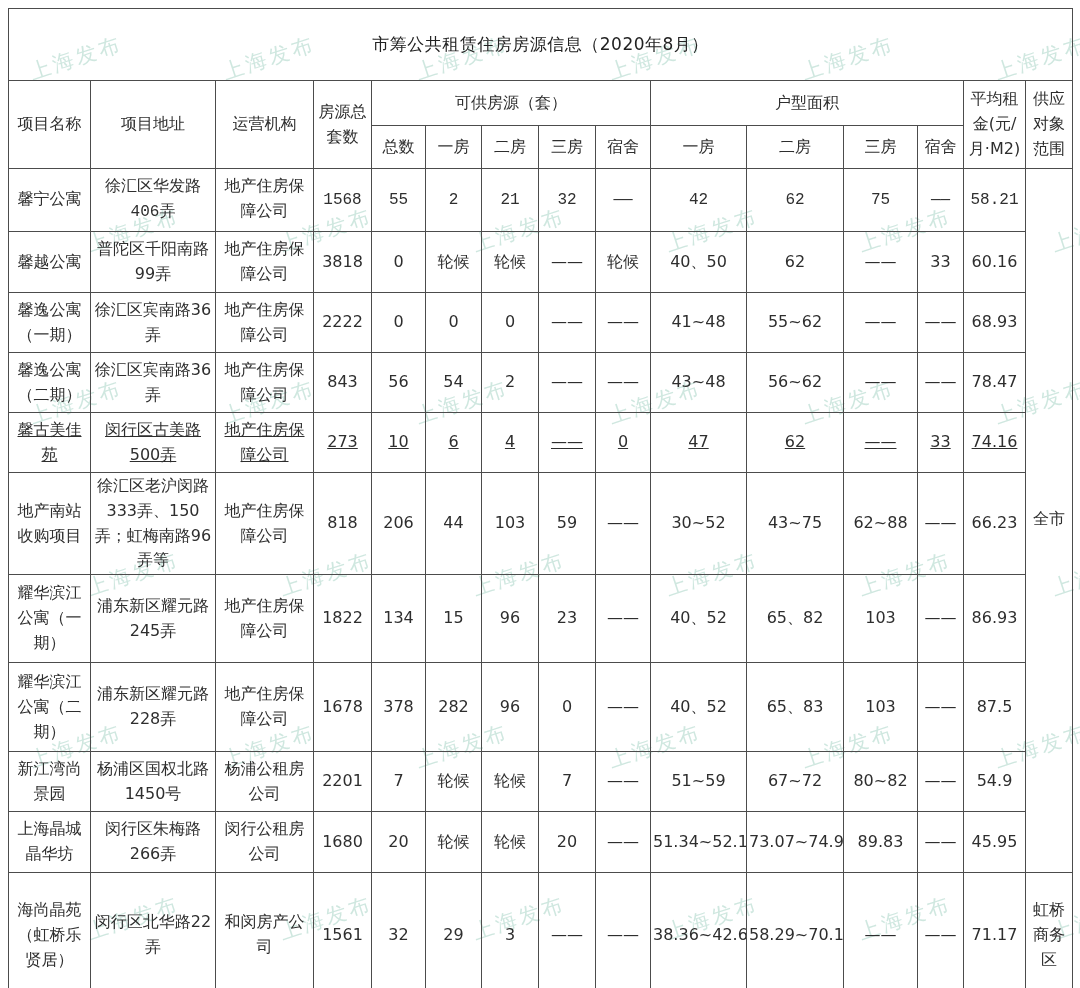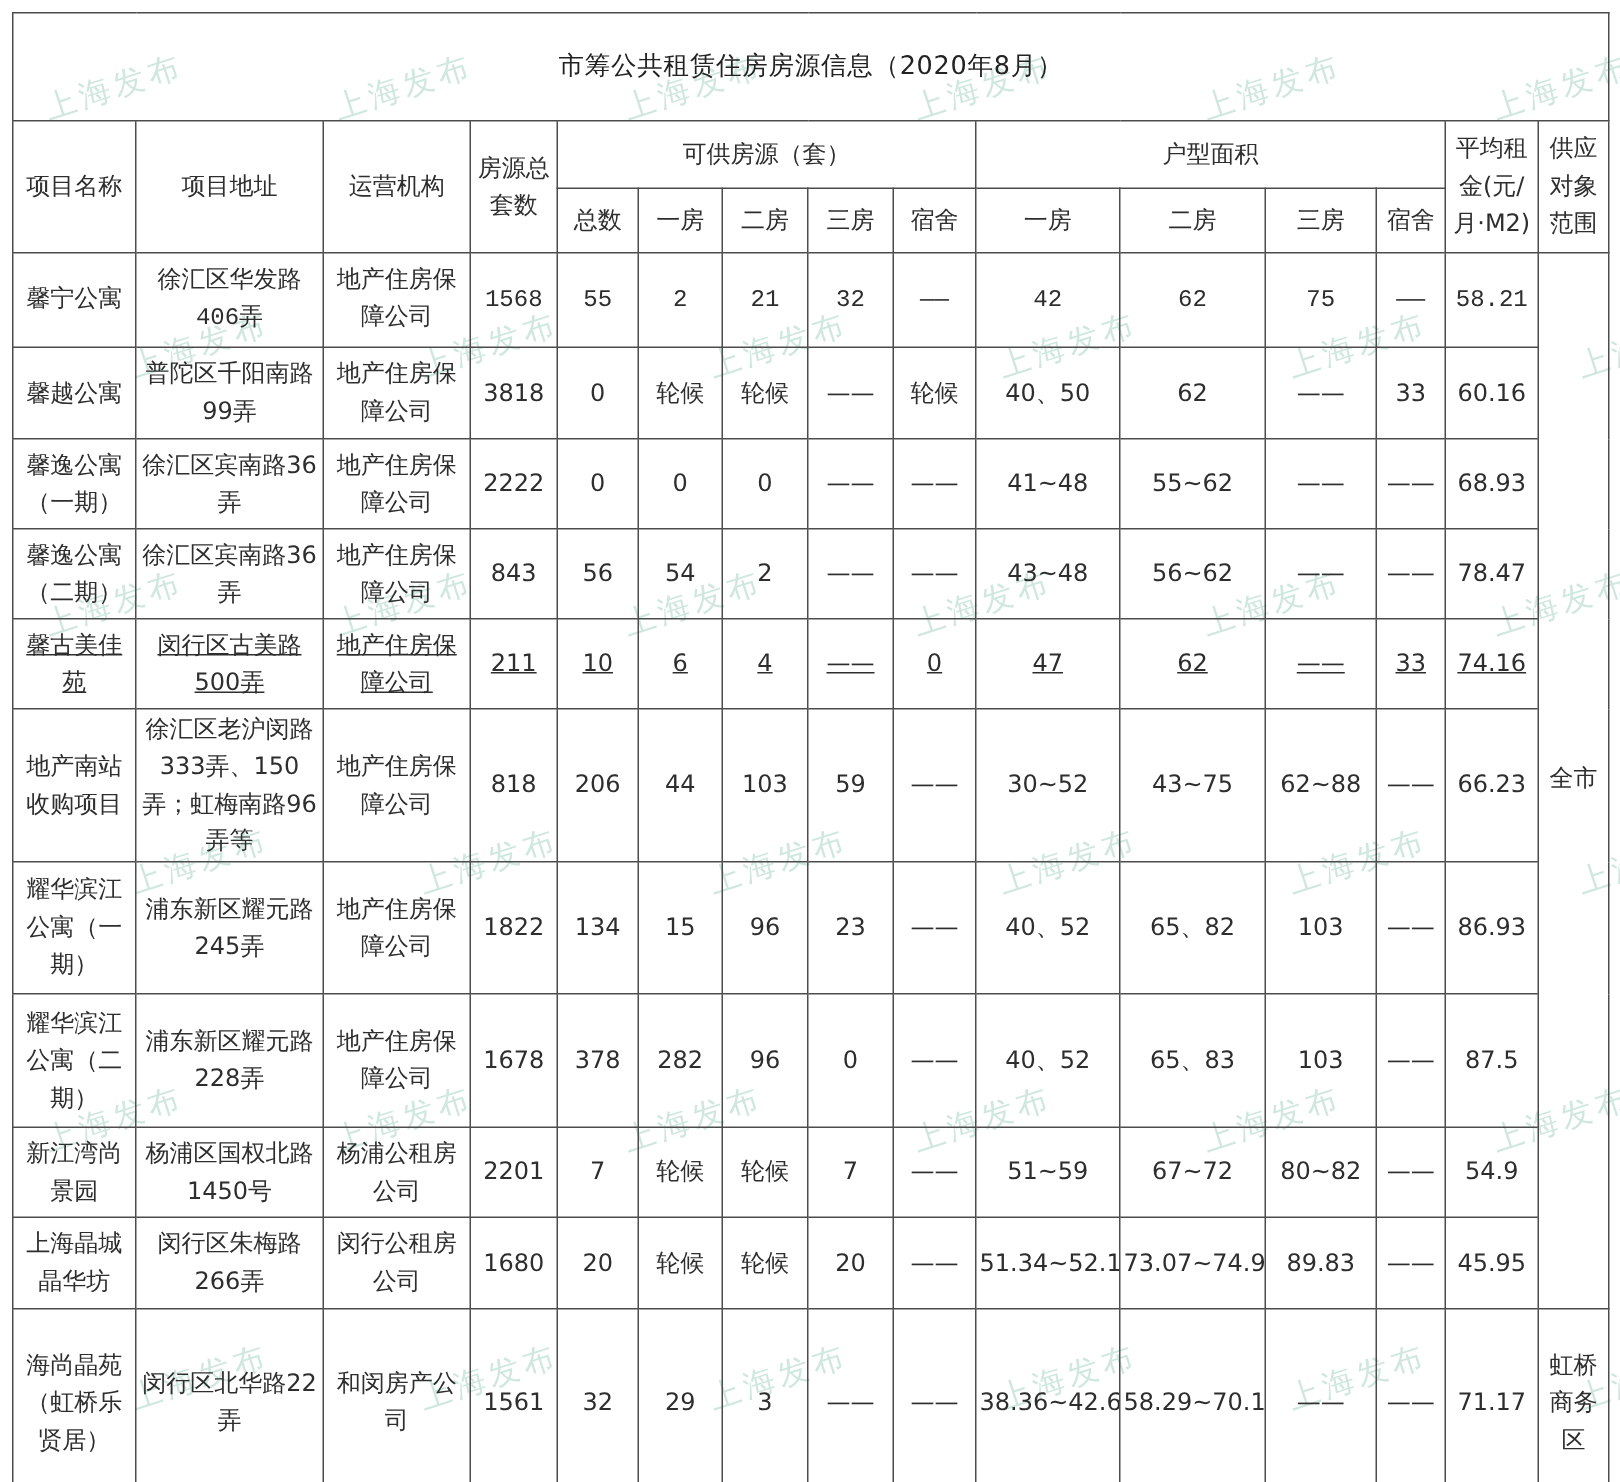--- a/index.html
+++ b/index.html
@@ -181,21 +181,21 @@
           <td>43~48</td>
           <td>56~62</td>
           <td>——</td>
           <td>——</td>
           <td>78.47</td>
         </tr>
         <tr style="height: 60px; text-decoration: underline;">
           <td>馨古美佳苑</td>
           <td>闵行区古美路500弄</td>
           <td>地产住房保障公司</td>
-          <td>211</td>
+          <td>273</td>
           <td>10</td>
           <td>6</td>
           <td>4</td>
           <td>——</td>
           <td>0</td>
           <td>47</td>
           <td>62</td>
           <td>——</td>
           <td>33</td>
           <td>74.16</td>

